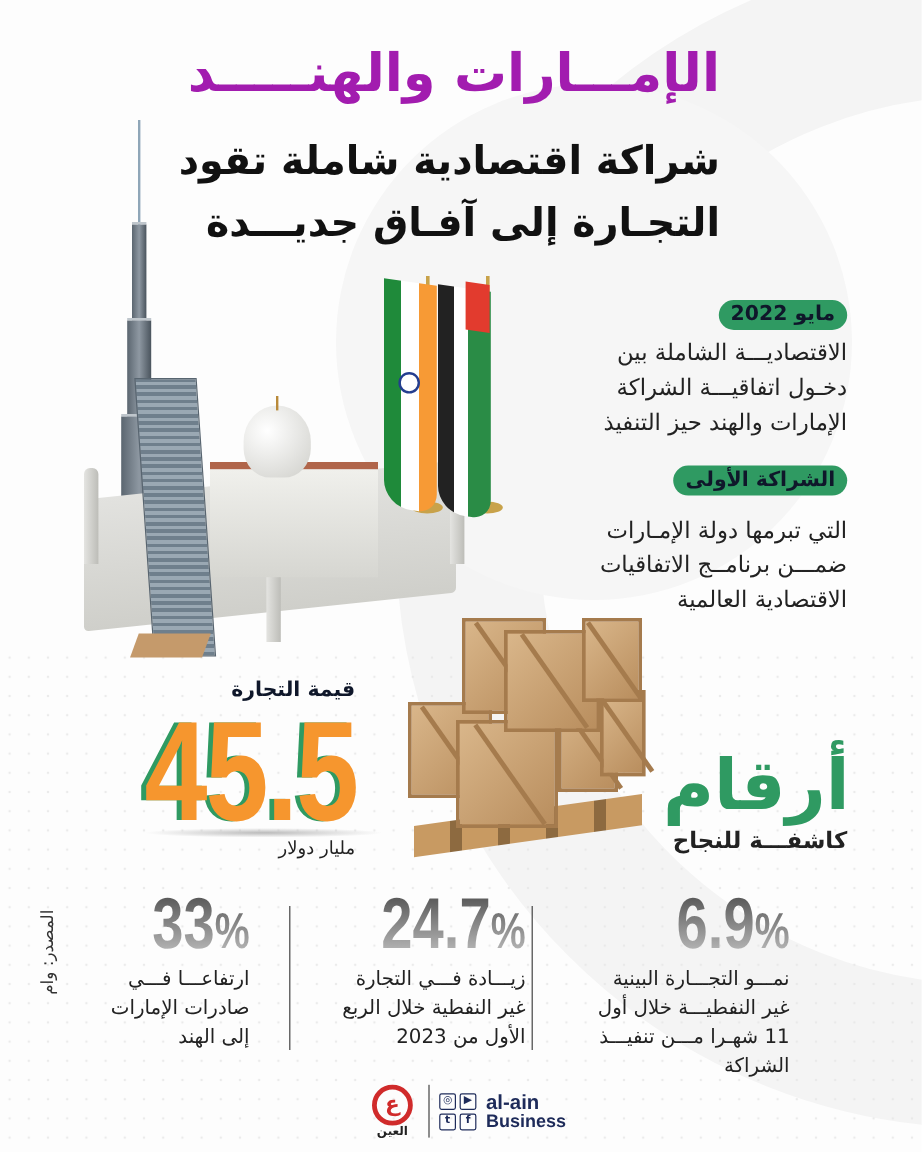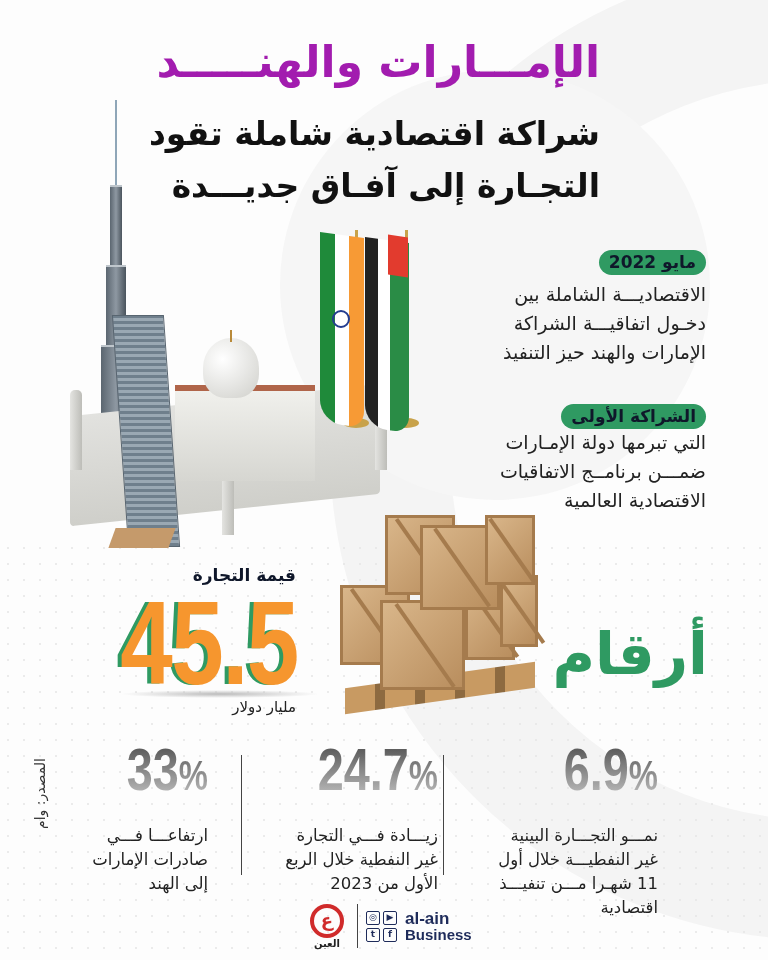--- a/index.html
+++ b/index.html
@@ -88,21 +88,21 @@
   .arqam-sub { position: absolute; right: 62px; top: 690px; margin: 0; font-weight: 700; font-size: 19px; color: #222; }
 
   
   .stat { position: absolute; top: 740px; }
   .stat .pct {
     margin: 0; font-family: "Liberation Sans", sans-serif; font-weight: 700; font-size: 60px; line-height: 1;
     background: linear-gradient(180deg,#4a4a4a,#c4c4c4); -webkit-background-clip: text; background-clip: text; color: transparent;
     transform: scaleX(.78); transform-origin: right; white-space: nowrap;
   }
   .stat .pct-sign { font-size: 42px; }
-  .stat .desc { margin: 24px 0 0; font-size: 16.5px; line-height: 24px; color: #222; }
+  .stat .desc { margin: 4px 0 0; font-size: 16.5px; line-height: 24px; color: #222; }
   .divider { position: absolute; top: 755px; width: 1px; height: 120px; background: #444; }
   .source {
     position: absolute; left: 32px; top: 758px; margin: 0; font-size: 14px; color: #333;
     writing-mode: vertical-rl; transform: rotate(180deg); direction: rtl;
   }
 
   
   .footer { position: absolute; left: 305px; top: 900px; height: 52px; display: flex; align-items: center; gap: 8px; }
   .ain-logo { width: 44px; display: flex; flex-direction: column; align-items: center; }
   .ain-mark { width: 34px; height: 34px; border-radius: 50%; border: 4px solid #d02b2b; box-sizing: border-box; display: flex; align-items: center; justify-content: center; color: #d02b2b; font-weight: 700; font-size: 18px; }
@@ -164,41 +164,42 @@
     <div class="crate" style="left:150px;top:10px;width:50px;height:70px;"></div>
   </div>
 
   <div class="pill rtl" style="top:250px;">مايو 2022</div>
   <div class="info rtl" style="top:280px;">
     <div>الاقتصاديـــة الشاملة بين</div>
     <div>دخـول اتفاقيـــة الشراكة</div>
     <div>الإمارات والهند حيز التنفيذ</div>
   </div>
 
-  <div class="pill rtl" style="top:404px;text-align:right;">الشراكة الأولى</div>
+  <div class="pill rtl" style="top:388px;text-align:right;">الشراكة الأولى</div>
   <div class="info rtl" style="top:428px;">
     <div>التي تبرمها دولة الإمـارات</div>
     <div>ضمـــن برنامــج الاتفاقيات</div>
     <div>الاقتصادية العالمية</div>
   </div>
 
   <p class="trade-label rtl">قيمة التجارة</p>
   <div class="num-shadow"></div>
   <p class="big-num">45.5</p>
   <p class="big-unit rtl">مليار دولار</p>
 
   <p class="arqam rtl">أرقام</p>
+  <p class="arqam-sub rtl">كاشفـــة للنجاح</p>
 
   <div class="stat rtl" style="right:110px;width:220px;">
     <p class="pct"><span>6.9</span><span class="pct-sign">%</span></p>
     <div class="desc">
       <div>نمـــو التجـــارة البينية</div>
       <div>غير النفطيـــة خلال أول</div>
       <div>11 شهـرا مـــن تنفيـــذ</div>
-      <div>اقتصادية</div>
+      <div>الشراكة</div>
     </div>
   </div>
   <div class="divider" style="left:443px;"></div>
   <div class="stat rtl" style="right:330px;width:180px;">
     <p class="pct"><span>24.7</span><span class="pct-sign">%</span></p>
     <div class="desc">
       <div>زيـــادة فـــي التجارة</div>
       <div>غير النفطية خلال الربع</div>
       <div>الأول من 2023</div>
     </div>

